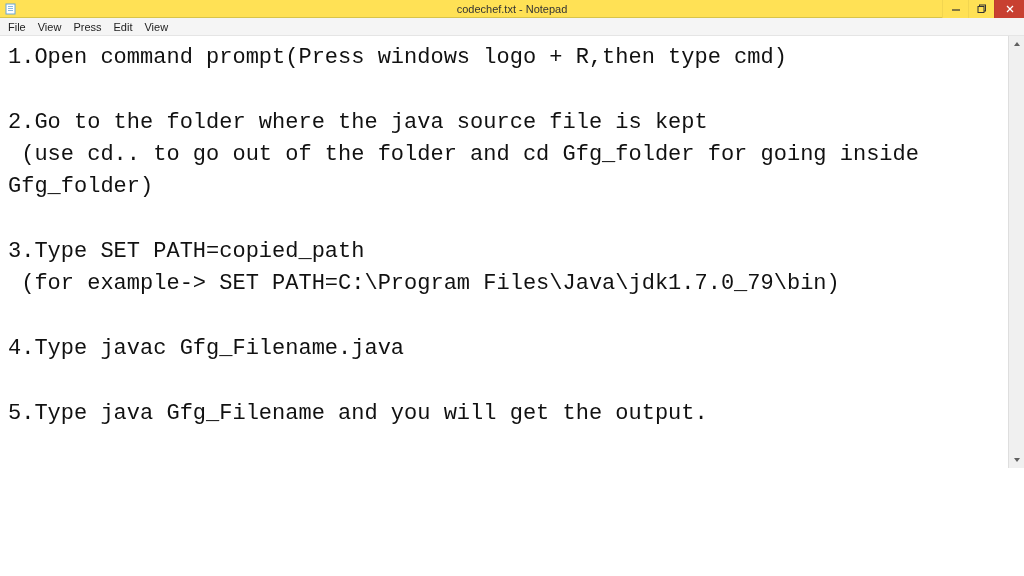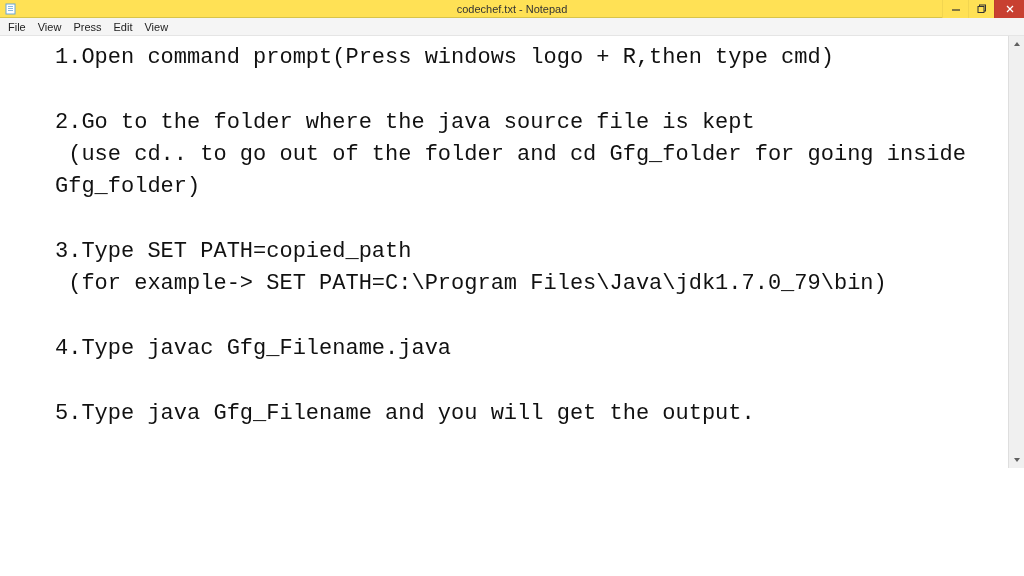--- a/index.html
+++ b/index.html
@@ -8,21 +8,21 @@
   .titlebar { height: 18px; background: #ffe155; display: flex; align-items: center; position: relative; border-bottom: 1px solid #d8c44a; }
   .titlebar-icon { width: 14px; height: 14px; margin-left: 4px; display: flex; align-items: center; justify-content: center; }
   .titlebar-title { position: absolute; left: 50%; transform: translateX(-50%); font-size: 11px; color: #333; }
   .titlebar-controls { position: absolute; right: 0; top: 0; height: 18px; display: flex; }
   .tb-btn { width: 26px; height: 18px; display: flex; align-items: center; justify-content: center; font-size: 10px; color: #333; background: #ffe155; border-left: 1px solid rgba(0,0,0,0.05); }
   .tb-btn.min { background: #ffe155; }
   .tb-btn.max { background: #ffe155; }
   .tb-btn.close { background: #c84031; color: #fff; width: 30px; }
   .menubar { height: 18px; background: #f5f5f5; border-bottom: 1px solid #e5e5e5; display: flex; align-items: center; padding-left: 2px; }
   .menu-item { font-size: 11px; color: #222; padding: 2px 6px; }
-  .content-wrap { flex: 1; display: flex; background: #fff; padding-left: 47px; }
+  .content-wrap { flex: 1; display: flex; background: #fff; }
   .editor { flex: 1; padding: 6px 8px; font-family: Consolas, "Courier New", monospace; font-size: 22px; line-height: 1.47; color: #111; white-space: pre-wrap; word-wrap: break-word; overflow: hidden; }
   .scrollbar-v { width: 16px; background: #f0f0f0; border-left: 1px solid #dedede; position: relative; }
   .scroll-arrow { width: 16px; height: 16px; background: #f0f0f0; display: flex; align-items: center; justify-content: center; font-size: 8px; color: #555; }
   .scroll-arrow.up { position: absolute; top: 0; }
   .scroll-arrow.down { position: absolute; bottom: 0; }
   svg { display: block; }
 </style>
 </head>
 <body>
 

